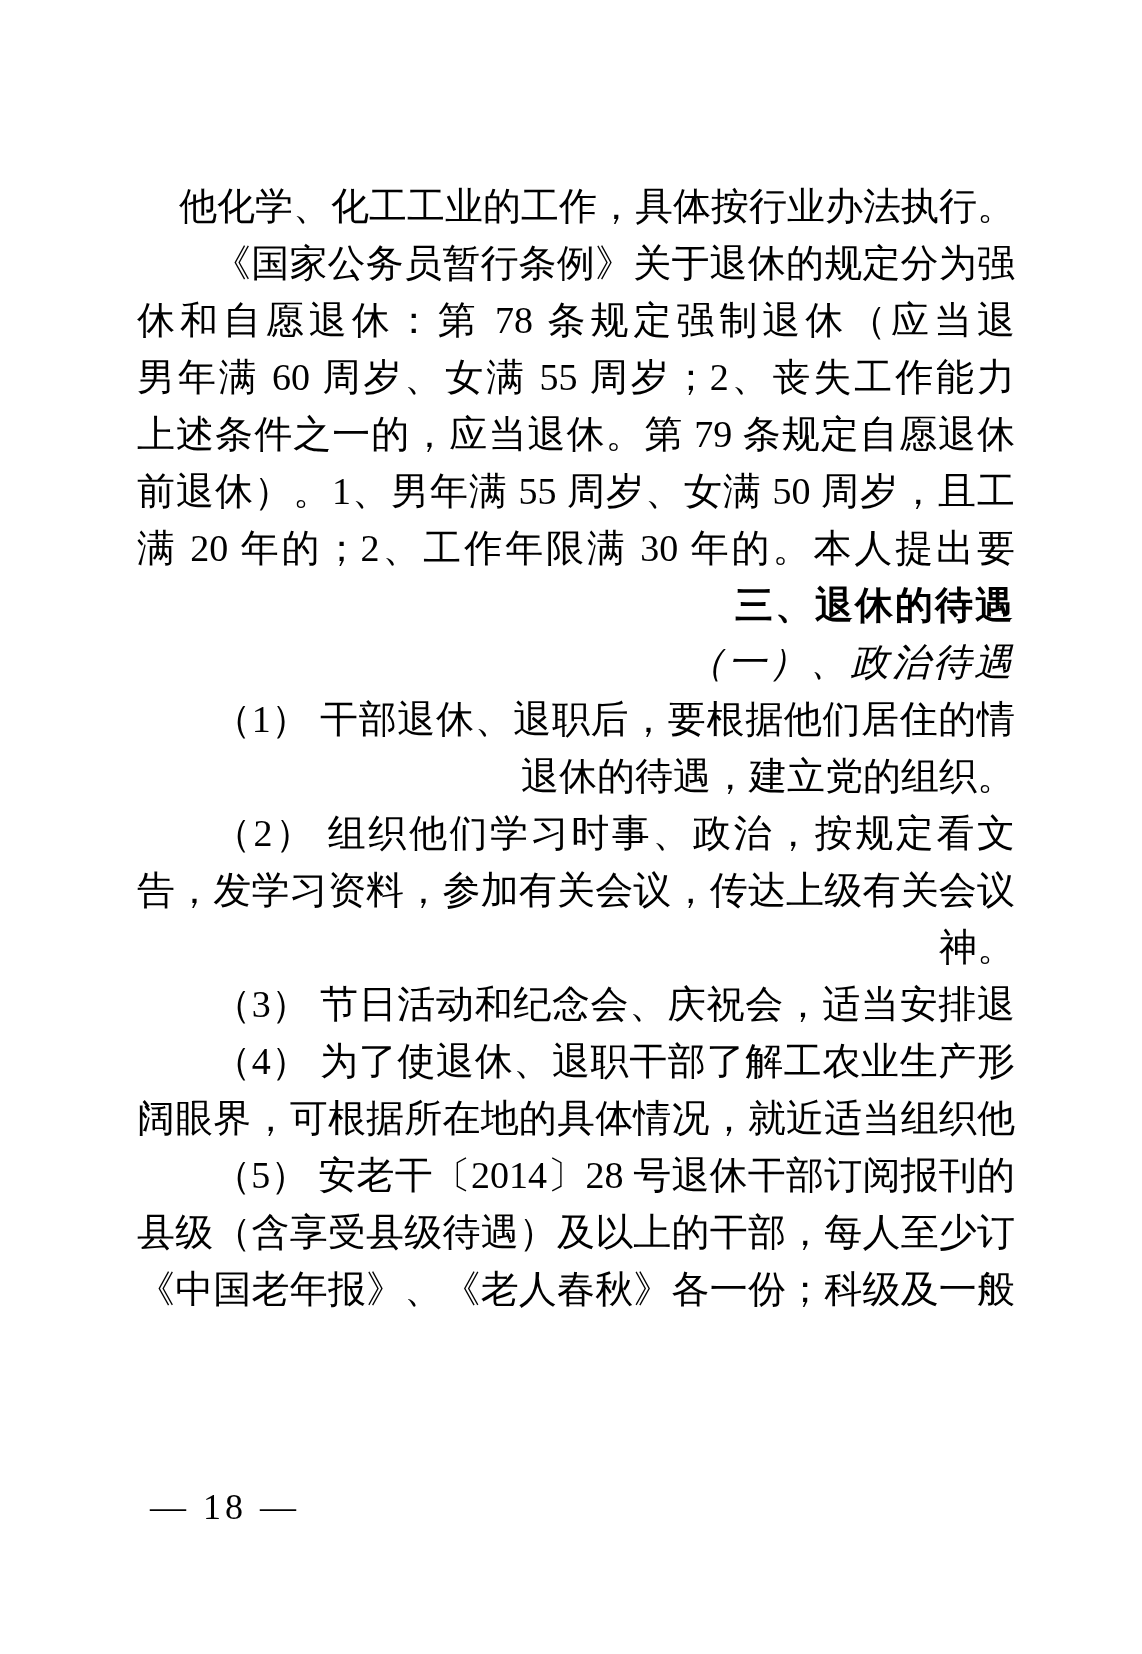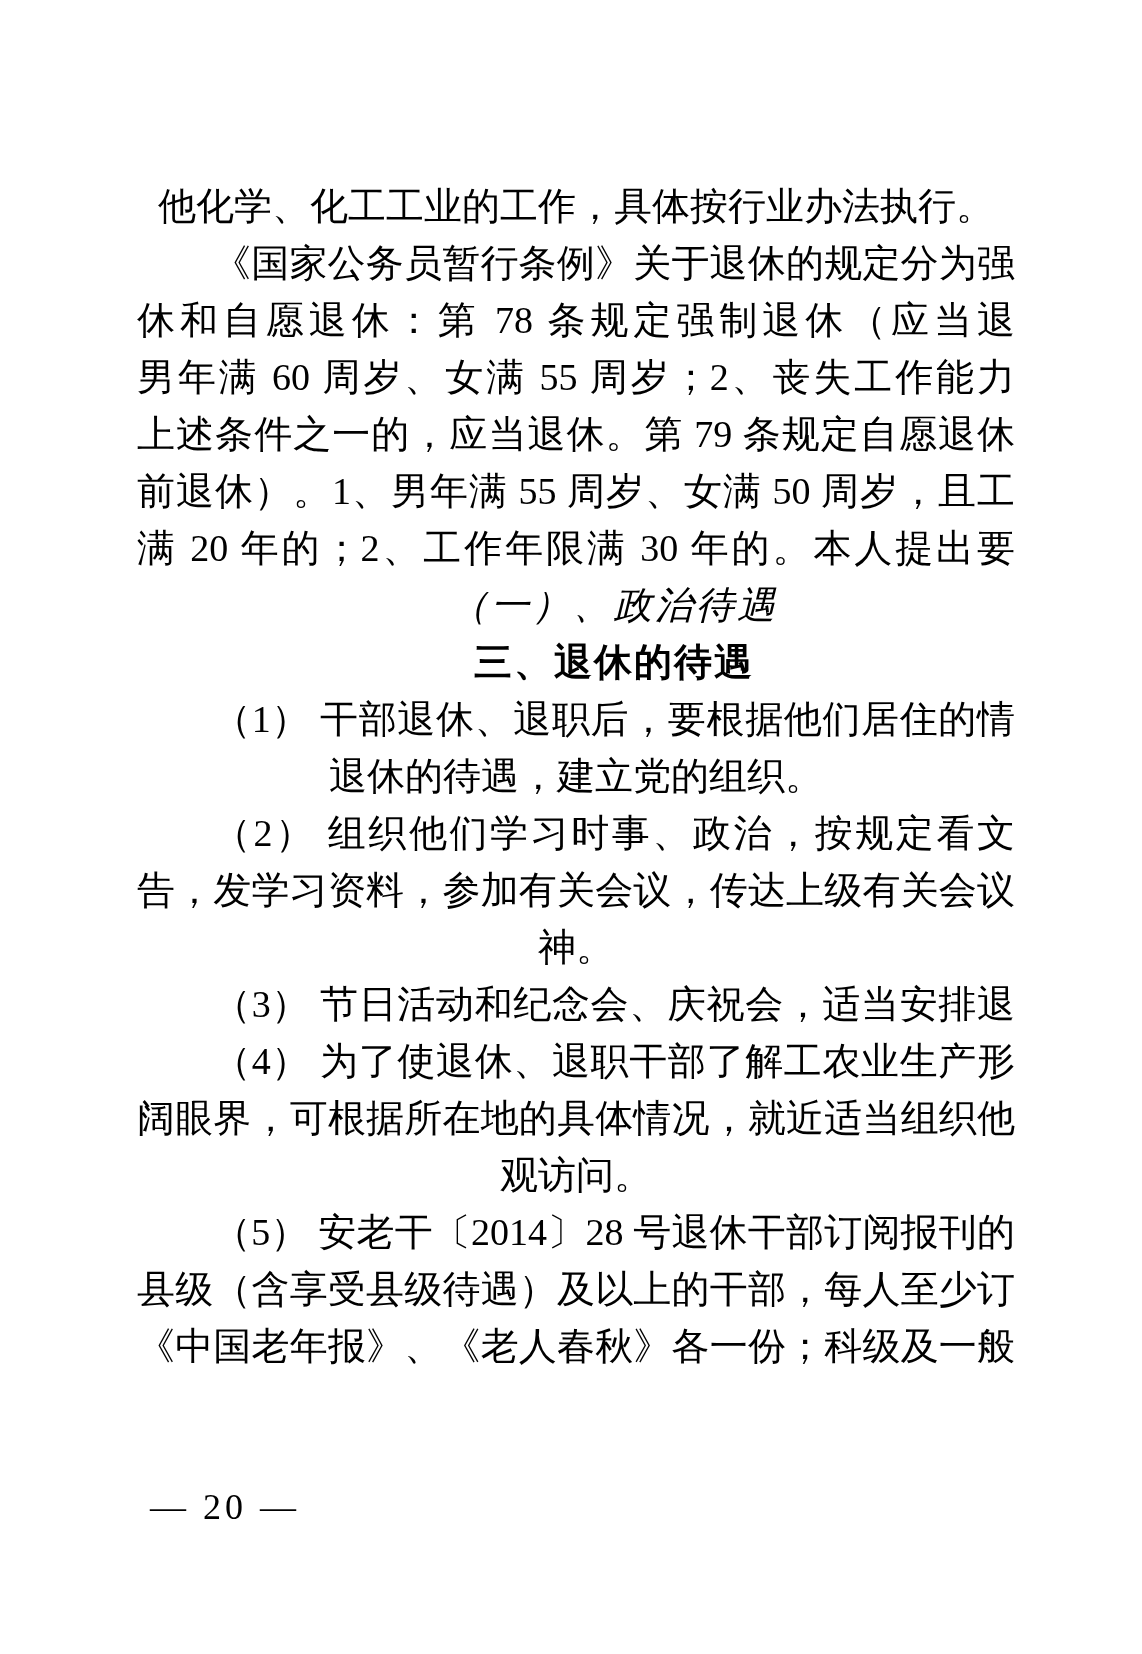--- a/index.html
+++ b/index.html
@@ -28,21 +28,21 @@
   .line {
     height: 57px;
     overflow: hidden;
     white-space: pre-wrap;
   }
   .indent { text-indent: 76px; }
   .full {
     text-align: justify;
     text-align-last: justify;
   }
-  .short { text-align: center; }
+  .short { text-align: right; }
   .heading {
     font-family: "Liberation Sans", "DejaVu Sans", sans-serif;
     font-weight: bold;
     letter-spacing: 2px;
   }
   .kaiti {
     font-style: italic;
     letter-spacing: 3px;
   }
   .footer {
@@ -59,29 +59,28 @@
 
 <div class="page">
   <div class="text-block">
     <div class="line short">他化学、化工工业的工作，具体按行业办法执行。</div>
     <div class="line indent full">《国家公务员暂行条例》关于退休的规定分为强制退</div>
     <div class="line full">休和自愿退休：第 78 条规定强制退休（应当退休）：1、</div>
     <div class="line full">男年满 60 周岁、女满 55 周岁；2、丧失工作能力的。符合</div>
     <div class="line full">上述条件之一的，应当退休。第 79 条规定自愿退休（提</div>
     <div class="line full">前退休）。1、男年满 55 周岁、女满 50 周岁，且工作年限</div>
     <div class="line full">满 20 年的；2、工作年限满 30 年的。本人提出要求，经任</div>
+    <div class="line indent short heading">三、退休的待遇</div>
     <div class="line indent short kaiti">（一）、政治待遇</div>
-    <div class="line indent short heading">三、退休的待遇</div>
     <div class="line indent full">（1） 干部退休、退职后，要根据他们居住的情况和党</div>
     <div class="line short">退休的待遇，建立党的组织。</div>
     <div class="line indent full">（2） 组织他们学习时事、政治，按规定看文件、听报</div>
     <div class="line full">告，发学习资料，参加有关会议，传达上级有关会议精</div>
     <div class="line short">神。</div>
     <div class="line indent full">（3） 节日活动和纪念会、庆祝会，适当安排退休干部</div>
     <div class="line indent full">（4） 为了使退休、退职干部了解工农业生产形势，开</div>
     <div class="line full">阔眼界，可根据所在地的具体情况，就近适当组织他们参</div>
-    <div class="line short">观访问。</div>
     <div class="line indent full">（5） 安老干〔2014〕28 号退休干部订阅报刊的规定：</div>
     <div class="line full">县级（含享受县级待遇）及以上的干部，每人至少订阅</div>
     <div class="line full">《中国老年报》、《老人春秋》各一份；科级及一般干部至</div>
   </div>
-  <div class="footer">— 20 —</div>
+  <div class="footer">— 18 —</div>
 </div>
 
 </body></html>

